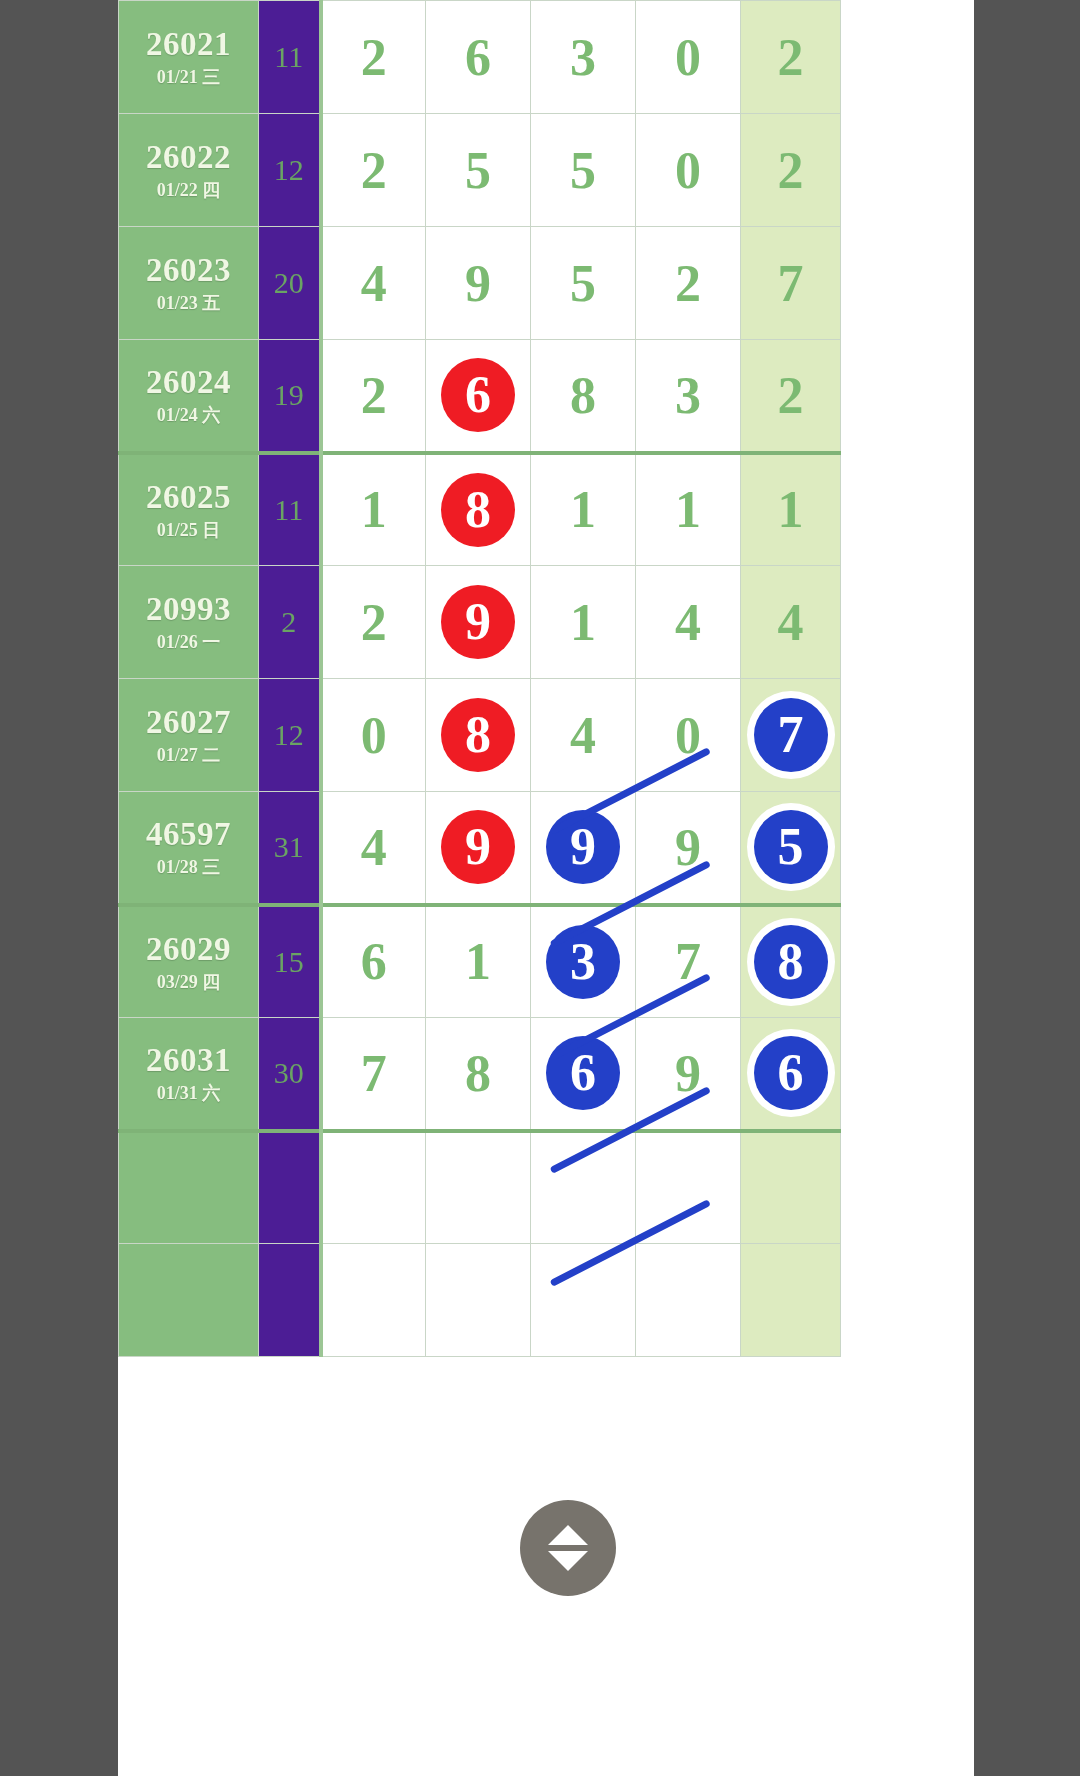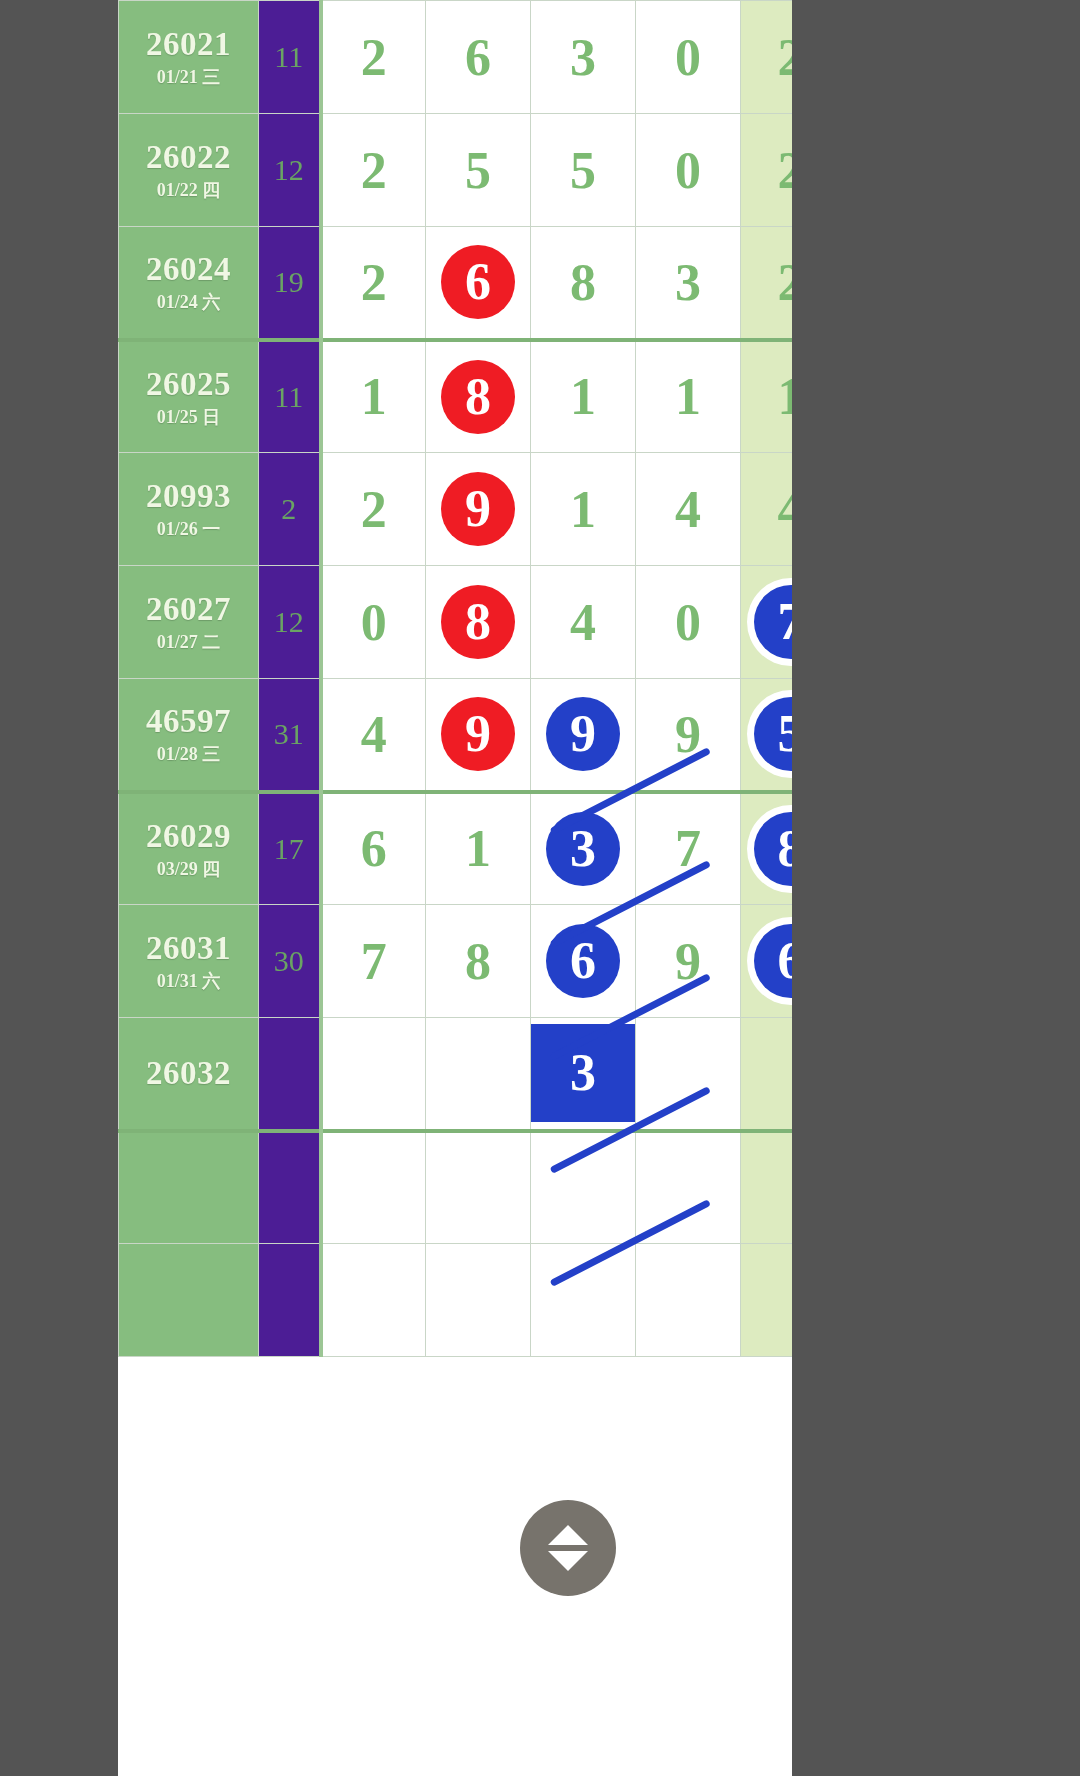--- a/index.html
+++ b/index.html
@@ -5,21 +5,21 @@
   html,body{margin:0;padding:0;}
   body{
     width:1080px;height:1776px;
     background:#545454;
     font-family:"Liberation Serif", serif;
     overflow:hidden;
     position:relative;
   }
   #table-wrap{
     position:absolute;
-    left:118px; top:0; width:674px; height:1776px;
+    left:118px; top:0; width:856px; height:1776px;
     background:#ffffff;
     overflow:hidden;
   }
   table.grid{
     border-collapse:collapse;
     width:722px;
     table-layout:fixed;
   }
   table.grid td{
     padding:0;
@@ -171,20 +171,32 @@
           </td>
           <td class="sum">12</td>
           <td class="dig first">2</td>
           <td class="dig">5</td>
           <td class="dig">5</td>
           <td class="dig">0</td>
           <td class="tail">2</td>
         </tr>
         <tr class="row">
           <td class="issue">
+            <span class="num">26023</span>
+            <span class="date">01/23 五</span>
+          </td>
+          <td class="sum">20</td>
+          <td class="dig first">4</td>
+          <td class="dig">9</td>
+          <td class="dig">5</td>
+          <td class="dig">2</td>
+          <td class="tail">7</td>
+        </tr>
+        <tr class="row">
+          <td class="issue">
             <span class="num">26024</span>
             <span class="date">01/24 六</span>
           </td>
           <td class="sum">19</td>
           <td class="dig first">2</td>
           <td class="dig"><span class="ball red">6</span></td>
           <td class="dig">8</td>
           <td class="dig">3</td>
           <td class="tail">2</td>
         </tr>
@@ -234,51 +246,38 @@
           <td class="dig"><span class="ball red">9</span></td>
           <td class="dig"><span class="ball blue">9</span></td>
           <td class="dig">9</td>
           <td class="tail"><span class="ball blue">5</span></td>
         </tr>
         <tr class="row sep-top">
           <td class="issue">
             <span class="num">26029</span>
             <span class="date">03/29 四</span>
           </td>
-          <td class="sum">17</td>
+          <td class="sum">15</td>
           <td class="dig first">6</td>
           <td class="dig">1</td>
           <td class="dig"><span class="ball blue">3</span></td>
           <td class="dig">7</td>
           <td class="tail"><span class="ball blue">8</span></td>
         </tr>
         <tr class="row">
           <td class="issue">
             <span class="num">26031</span>
             <span class="date">01/31 六</span>
           </td>
           <td class="sum">30</td>
           <td class="dig first">7</td>
           <td class="dig">8</td>
           <td class="dig"><span class="ball blue">6</span></td>
           <td class="dig">9</td>
           <td class="tail"><span class="ball blue">6</span></td>
-        </tr>
-        <tr class="row">
-          <td class="issue only">
-            <span class="num">26032</span>
-          </td>
-          <td class="sum"></td>
-          <td class="dig first"></td>
-          <td class="dig"></td>
-          <td class="dig">
-            <span class="ball sq">3</span>
-          </td>
-          <td class="dig"></td>
-          <td class="tail"></td>
         </tr>
         <tr class="row sep-top">
           <td class="issue only">
             <span class="num"></span>
           </td>
           <td class="sum"></td>
           <td class="dig first"></td>
           <td class="dig"></td>
           <td class="dig"></td>
           <td class="dig"></td>

